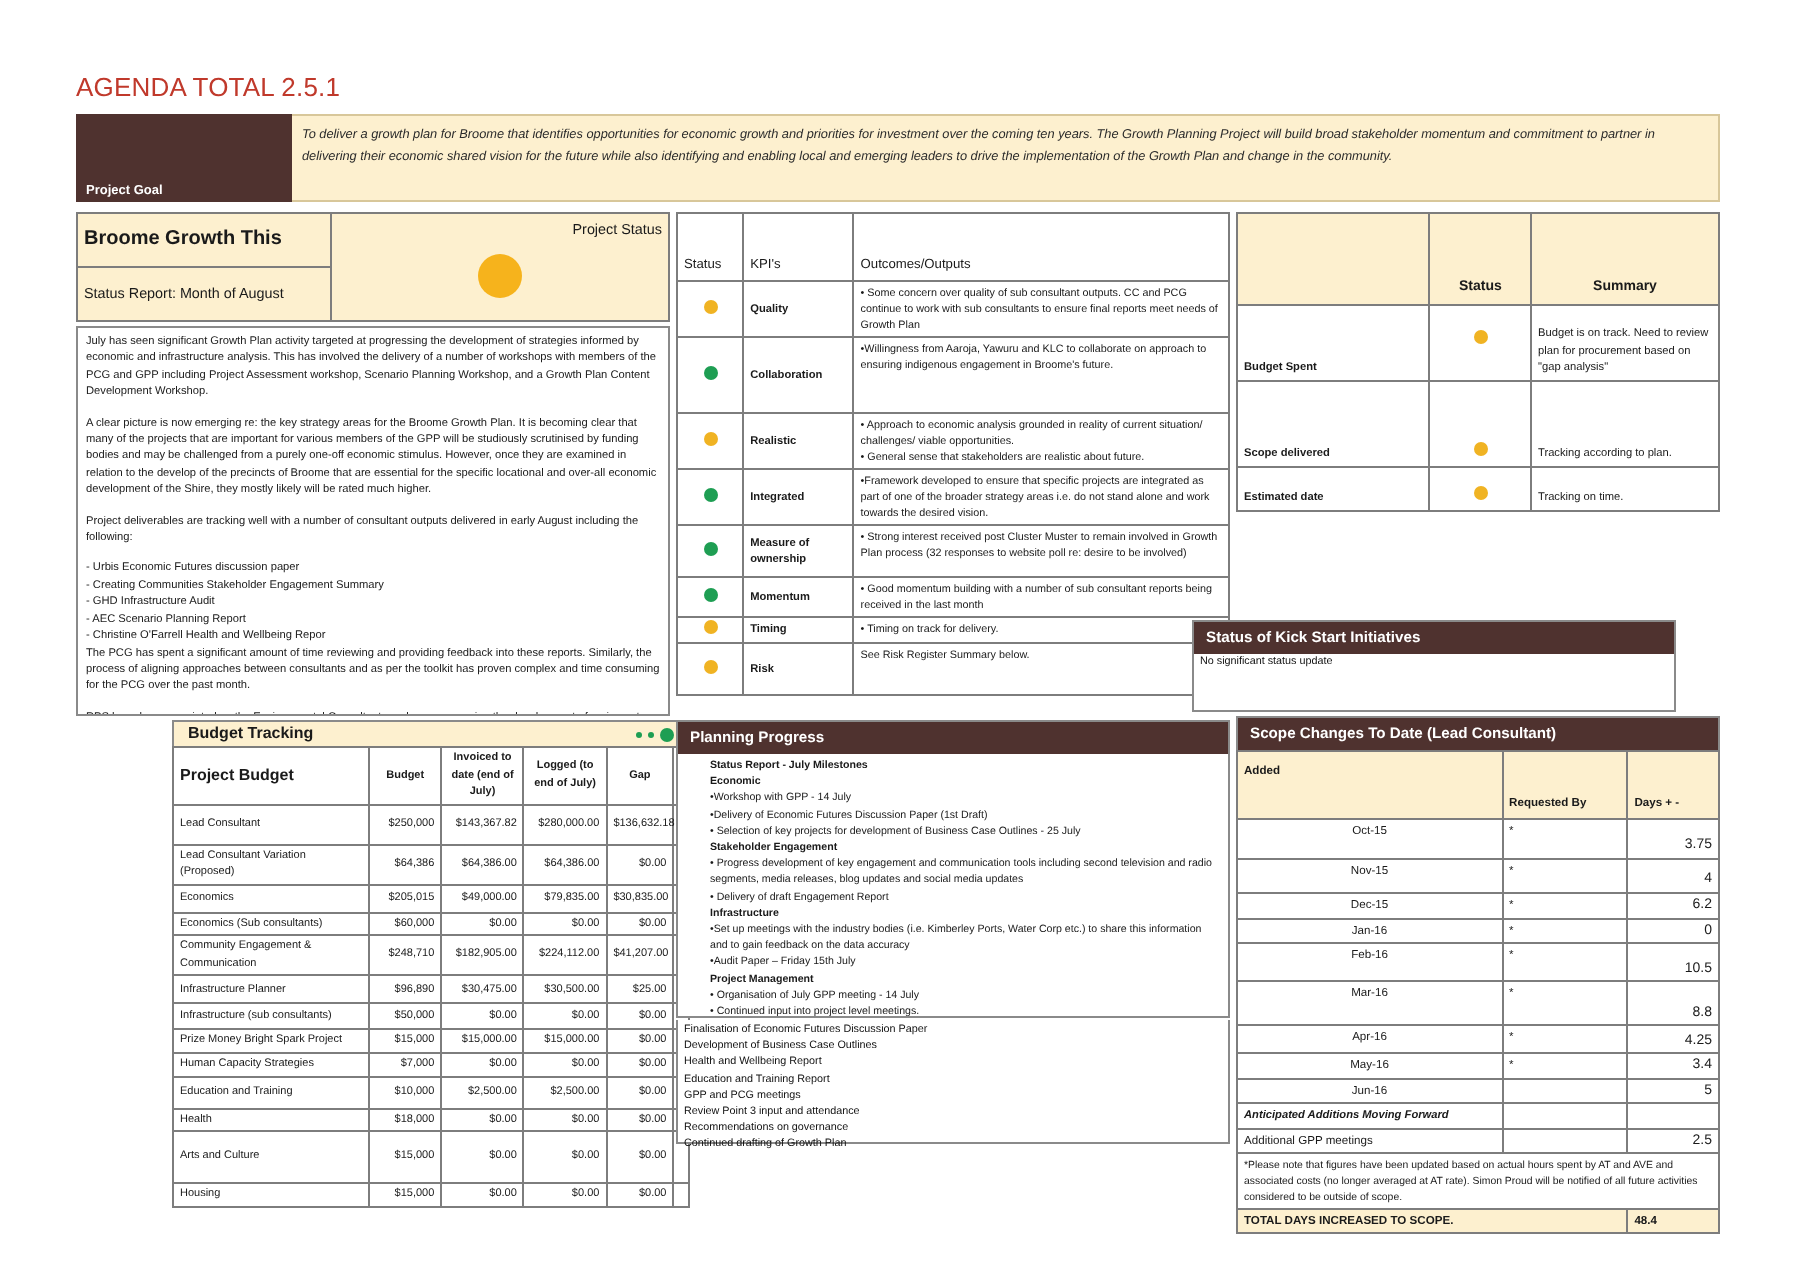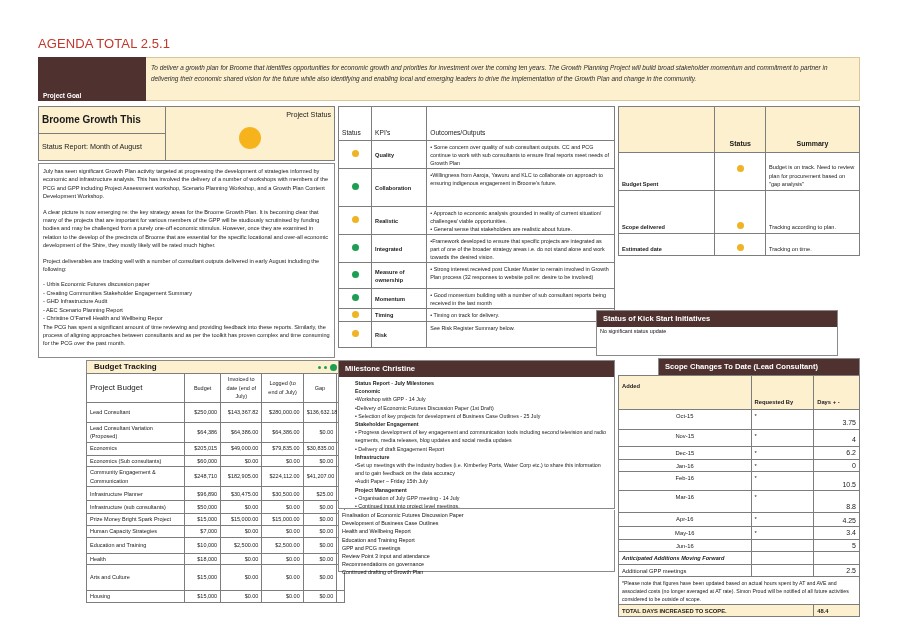--- a/index.html
+++ b/index.html
@@ -48,21 +48,21 @@
 
   #budget{left:38px;top:360px;width:307px;height:225px;padding-left:48px;}
   #budget .barhead{background:#fdf0cf;color:#1a1a1a;border:1px solid #8a8a8a;border-bottom:none;
         font-size:8px;display:flex;align-items:center;justify-content:space-between;padding:2px 7px;height:13px;box-sizing:border-box;}
   #budget .hdots{display:flex;gap:3px;align-items:center;}
   #budget .hdots i{width:3px;height:3px;border-radius:50%;background:#1e9e53;display:block;}
   #budget .hdots i.big{width:7px;height:7px;}
   #budget table td{font-size:5.5px;}
   #budget table td.num{text-align:right;}
   #budget table td.lbl{text-align:left;}
-  #budget thead td{font-weight:normal;text-align:center;vertical-align:middle;height:28px;font-size:5.5px;}
+  #budget thead td{font-weight:bold;text-align:center;vertical-align:middle;height:28px;font-size:5.5px;}
   #budget thead td.first{text-align:left;font-size:8px;}
   .done{color:#1e9e53;font-size:6.5px;}
 
   
   #dash{left:338px;top:106px;width:277px;height:247px;}
   #dash table td{font-size:5.4px;line-height:8px;}
   #dash .kpi{font-weight:bold;font-size:5.6px;}
   #dash .stcell{text-align:center;}
   #dash thead td{vertical-align:bottom;font-size:6.6px;padding-bottom:3px;}
 
@@ -360,21 +360,21 @@
             <td style="vertical-align:top;padding-top:2px;">
               <div>See Risk Register Summary below.</div>
             </td>
           </tr>
         </tbody>
     </table>
   </div>
 
   <div class="panel" id="milestone">
     <div class="barhead boxline" style="border-bottom:none;">
-      <span>Milestone Christine</span>
+      <span>Planning Progress</span>
     </div>
     <div class="inner">
         <p class="ms b bullet0">Status Report - July  Milestones</p>
         <p class="ms b">Economic</p>
         <p class="ms">•Workshop with GPP - 14 July</p>
         <p class="ms">•Delivery of Economic Futures Discussion Paper  (1st Draft)</p>
         <p class="ms">• Selection of key projects for development of Business Case Outlines  - 25 July</p>
         <p class="ms b">Stakeholder Engagement</p>
         <p class="ms">• Progress development of key engagement and communication tools including second television and radio segments, media releases, blog updates and social media updates</p>
         <p class="ms">• Delivery of draft Engagement Report</p>
@@ -437,21 +437,21 @@
   <div class="panel" id="kick">
     <div class="barhead boxline" style="border-bottom:none;">
       <span>Status of Kick Start Initiatives</span>
     </div>
     <div class="inner">
       <div class="t">No significant status update</div>
     </div>
   </div>
 
   <div class="panel" id="scope">
-    <div class="barhead boxline" style="border-bottom:none;margin-left:40px;">
+    <div class="barhead boxline" style="border-bottom:none;">
       <span>Scope Changes To Date (Lead Consultant)</span>
     </div>
     <table>
       <colgroup>
           <col style="width:55%">
           <col style="width:26%">
           <col style="width:19%">
         </colgroup>
       <thead>
           <tr>

